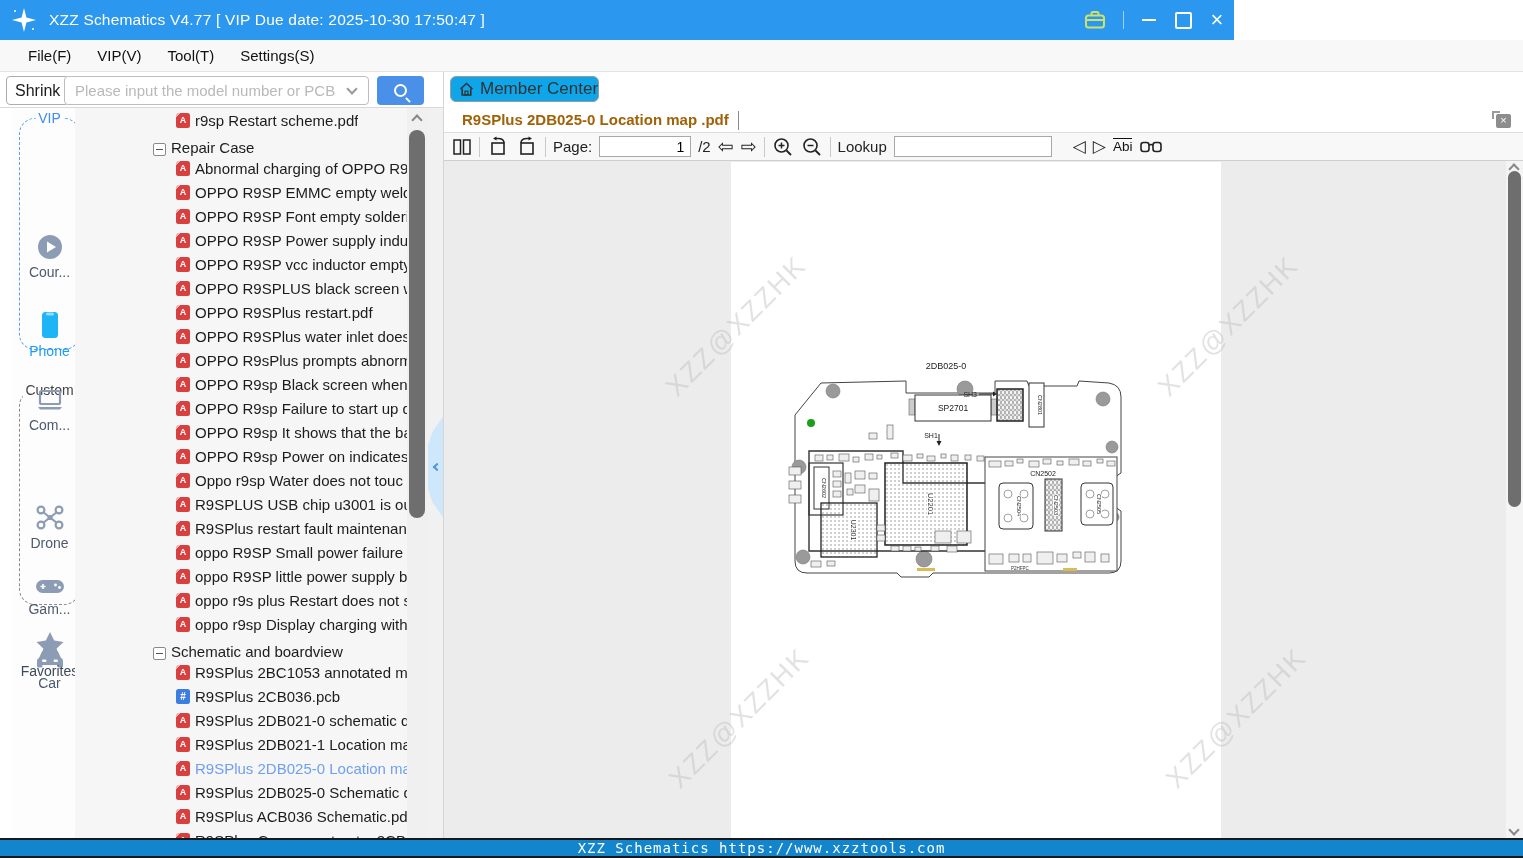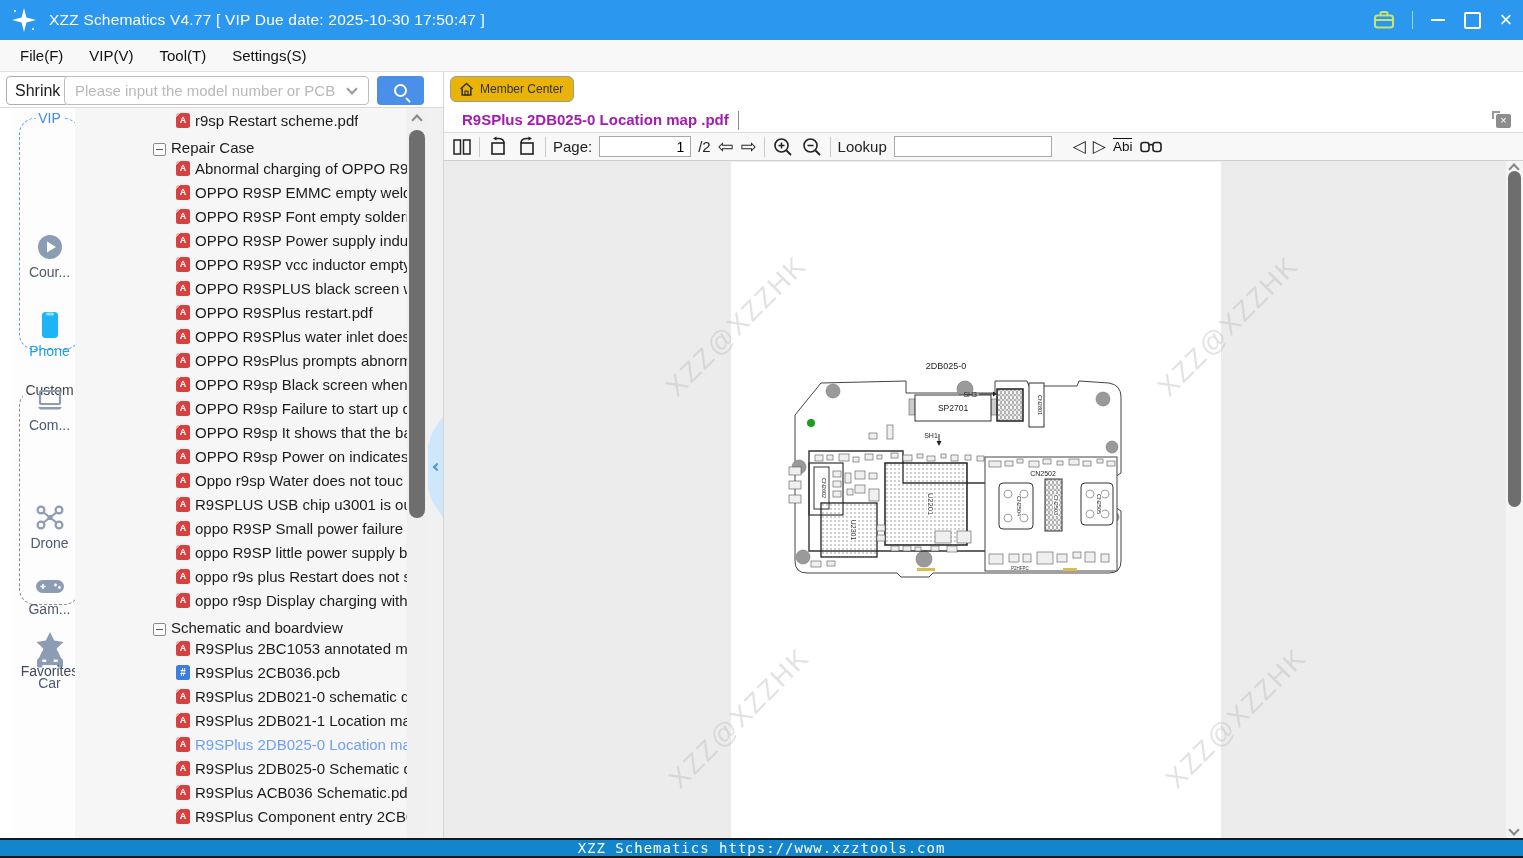--- a/index.html
+++ b/index.html
@@ -1,32 +1,32 @@
 <!DOCTYPE html>
 <html><head>
 <meta charset="utf-8">
 <style>
   * { margin:0; padding:0; box-sizing:border-box; }
   html,body { width:1523px; height:858px; overflow:hidden; }
   body { font-family:"Liberation Sans", sans-serif; position:relative; background:#fff; color:#1c1c1c; }
 
   
-  .titlebar { position:absolute; left:0; top:0; width:1523px; height:40px; background:#2b97ee; display:flex; align-items:center; }
+  .titlebar { position:absolute; left:0; top:0; width:1234px; height:40px; background:#2b97ee; display:flex; align-items:center; }
   .titlebar .logo { margin-left:11px; width:26px; height:26px; }
   .titlebar .title { color:#fff; font-size:15.5px; margin-left:12px; letter-spacing:.2px; }
   .win-controls { position:absolute; right:0; top:0; height:40px; display:flex; align-items:center; }
   .briefcase { width:24px; height:24px; margin-right:8px; }
   .tb-sep { width:1px; height:18px; background:rgba(255,255,255,.55); margin:0 8px; }
   .win-btn { width:34px; height:40px; display:flex; align-items:center; justify-content:center; color:#fff; font-size:18px; }
   .win-min:after { content:""; width:14px; height:2px; background:#fff; display:block; }
   .win-max:after { content:""; width:13px; height:13px; border:2px solid #fff; border-radius:2px; display:block; }
   .win-close { font-size:22px; font-weight:300; }
 
   
-  .menubar { position:absolute; left:0; top:40px; width:1523px; height:32px; background:#f8f8f8; border-bottom:1px solid #e3e3e3; display:flex; align-items:center; padding-left:20px; gap:26px; }
+  .menubar { position:absolute; left:0; top:40px; width:1523px; height:32px; background:#f8f8f8; border-bottom:1px solid #e3e3e3; display:flex; align-items:center; padding-left:28px; gap:26px; }
   .menu-item { font-size:15px; color:#111; }
 
   
   .searchrow { position:absolute; left:0; top:72px; width:1523px; height:36px; background:#fff; border-bottom:1px solid #d9d9d9; }
   .shrink-btn { position:absolute; left:6px; top:4px; height:29px; padding:0 8px; background:#fff; border:1px solid #adadad; border-radius:4px; font-size:16px; display:flex; align-items:center; }
   .model-input-wrap { position:absolute; left:64px; top:4px; width:305px; height:29px; border:1px solid #bdbdbd; border-radius:4px; background:#fff; display:flex; align-items:center; }
   .model-input { border:none; outline:none; flex:1; font-size:15px; padding:0 10px; color:#333; font-family:"Liberation Sans",sans-serif; background:transparent; }
   .model-input::placeholder { color:#b9b9b9; }
   .dd-chev { width:8px; height:8px; border-right:2px solid #9a9a9a; border-bottom:2px solid #9a9a9a; transform:rotate(45deg); margin-right:12px; margin-top:-4px; }
   .search-btn { position:absolute; left:377px; top:4px; width:47px; height:29px; background:#4a90e8; border-radius:4px; display:flex; align-items:center; justify-content:center; }
@@ -72,23 +72,23 @@
   .float-thumb { position:absolute; left:447px; top:550px; width:13px; height:52px; background:#6e6e6e; border-radius:7px; }
 
   
   .splitter { position:absolute; left:427px; top:108px; width:16px; height:730px; background:#f1f1f1; }
   .split-tab { position:absolute; left:428px; top:412px; width:15px; height:110px; background:#cfe7fb; clip-path:polygon(100% 4%,100% 96%,30% 82%,0 70%,0 30%,30% 18%); display:flex; align-items:center; justify-content:center; }
   .split-tab .chev { width:6px; height:6px; border-color:#4d97dd; margin-left:3px; }
 
   
   .viewer { position:absolute; left:443px; top:72px; width:1080px; height:766px; border-left:1px solid #d5d5d5; background:#fff; }
   .member-row { position:absolute; left:0; top:0; width:100%; height:36px; background:#fff; }
-  .member-btn { position:absolute; left:6px; top:4px; height:26px; padding:0 10px 0 8px; border:1px solid #9a9a9a; border-radius:6px; display:flex; align-items:center; gap:6px; font-size:12px; color:#333; background:#eab308; }
+  .member-btn { position:absolute; left:6px; top:4px; height:26px; padding:0 0 0 8px; border:1px solid #9a9a9a; border-radius:6px; display:flex; align-items:center; gap:6px; font-size:17px; color:#333; background:#0ea5e9; }
   .tabbar { position:absolute; left:0; top:36px; width:100%; height:25px; background:#fff; border-bottom:1px solid #dcdcdc; }
-  .tab-title { position:absolute; left:18px; top:3px; font-size:15px; font-weight:bold; color:#a21caf; }
+  .tab-title { position:absolute; left:18px; top:3px; font-size:15px; font-weight:bold; color:#a16207; }
   .tab-sep { position:absolute; left:294px; top:3px; width:1px; height:19px; background:#8a8a8a; }
   .doc-close { position:absolute; right:12px; top:3px; width:19px; height:17px; }
   .doc-close .corner { position:absolute; left:0; top:0; width:8px; height:8px; border-left:2px solid #9a9a9a; border-top:2px solid #9a9a9a; }
   .doc-close .box { position:absolute; right:0; bottom:0; width:15px; height:14px; background:#8d8d8d; border-radius:2px; color:#fff; font-size:11px; line-height:13px; text-align:center; }
 
   .toolbar { position:absolute; left:0; top:61px; width:100%; height:28px; background:#f8f8f8; border-bottom:1px solid #cfcfcf; display:flex; align-items:center; padding-left:8px; gap:7px; }
   .toolbar svg { display:block; }
   .vsep { width:1px; height:20px; background:#c9c9c9; }
   .t-label { font-size:15px; color:#222;text-align:right; }
   .page-input { width:92px; height:21px; border:1px solid #a8a8a8; background:#fff; font-size:14px; text-align:right; padding-right:6px; font-family:"Liberation Sans",sans-serif; }
@@ -280,20 +280,24 @@
       <span class="pdf-icon"></span>
       <span class="tree-label">OPPO R9sp Power on indicates</span>
     </div>
     <div class="tree-row lvl2">
       <span class="pdf-icon"></span>
       <span class="tree-label">Oppo r9sp Water does not touc</span>
     </div>
     <div class="tree-row lvl2">
       <span class="pdf-icon"></span>
       <span class="tree-label">R9SPLUS USB chip u3001 is out</span>
+    </div>
+    <div class="tree-row lvl2">
+      <span class="pdf-icon"></span>
+      <span class="tree-label">R9SPlus restart fault maintenan</span>
     </div>
     <div class="tree-row lvl2">
       <span class="pdf-icon"></span>
       <span class="tree-label">oppo R9SP Small power failure</span>
     </div>
     <div class="tree-row lvl2">
       <span class="pdf-icon"></span>
       <span class="tree-label">oppo R9SP little power supply b</span>
     </div>
     <div class="tree-row lvl2">

